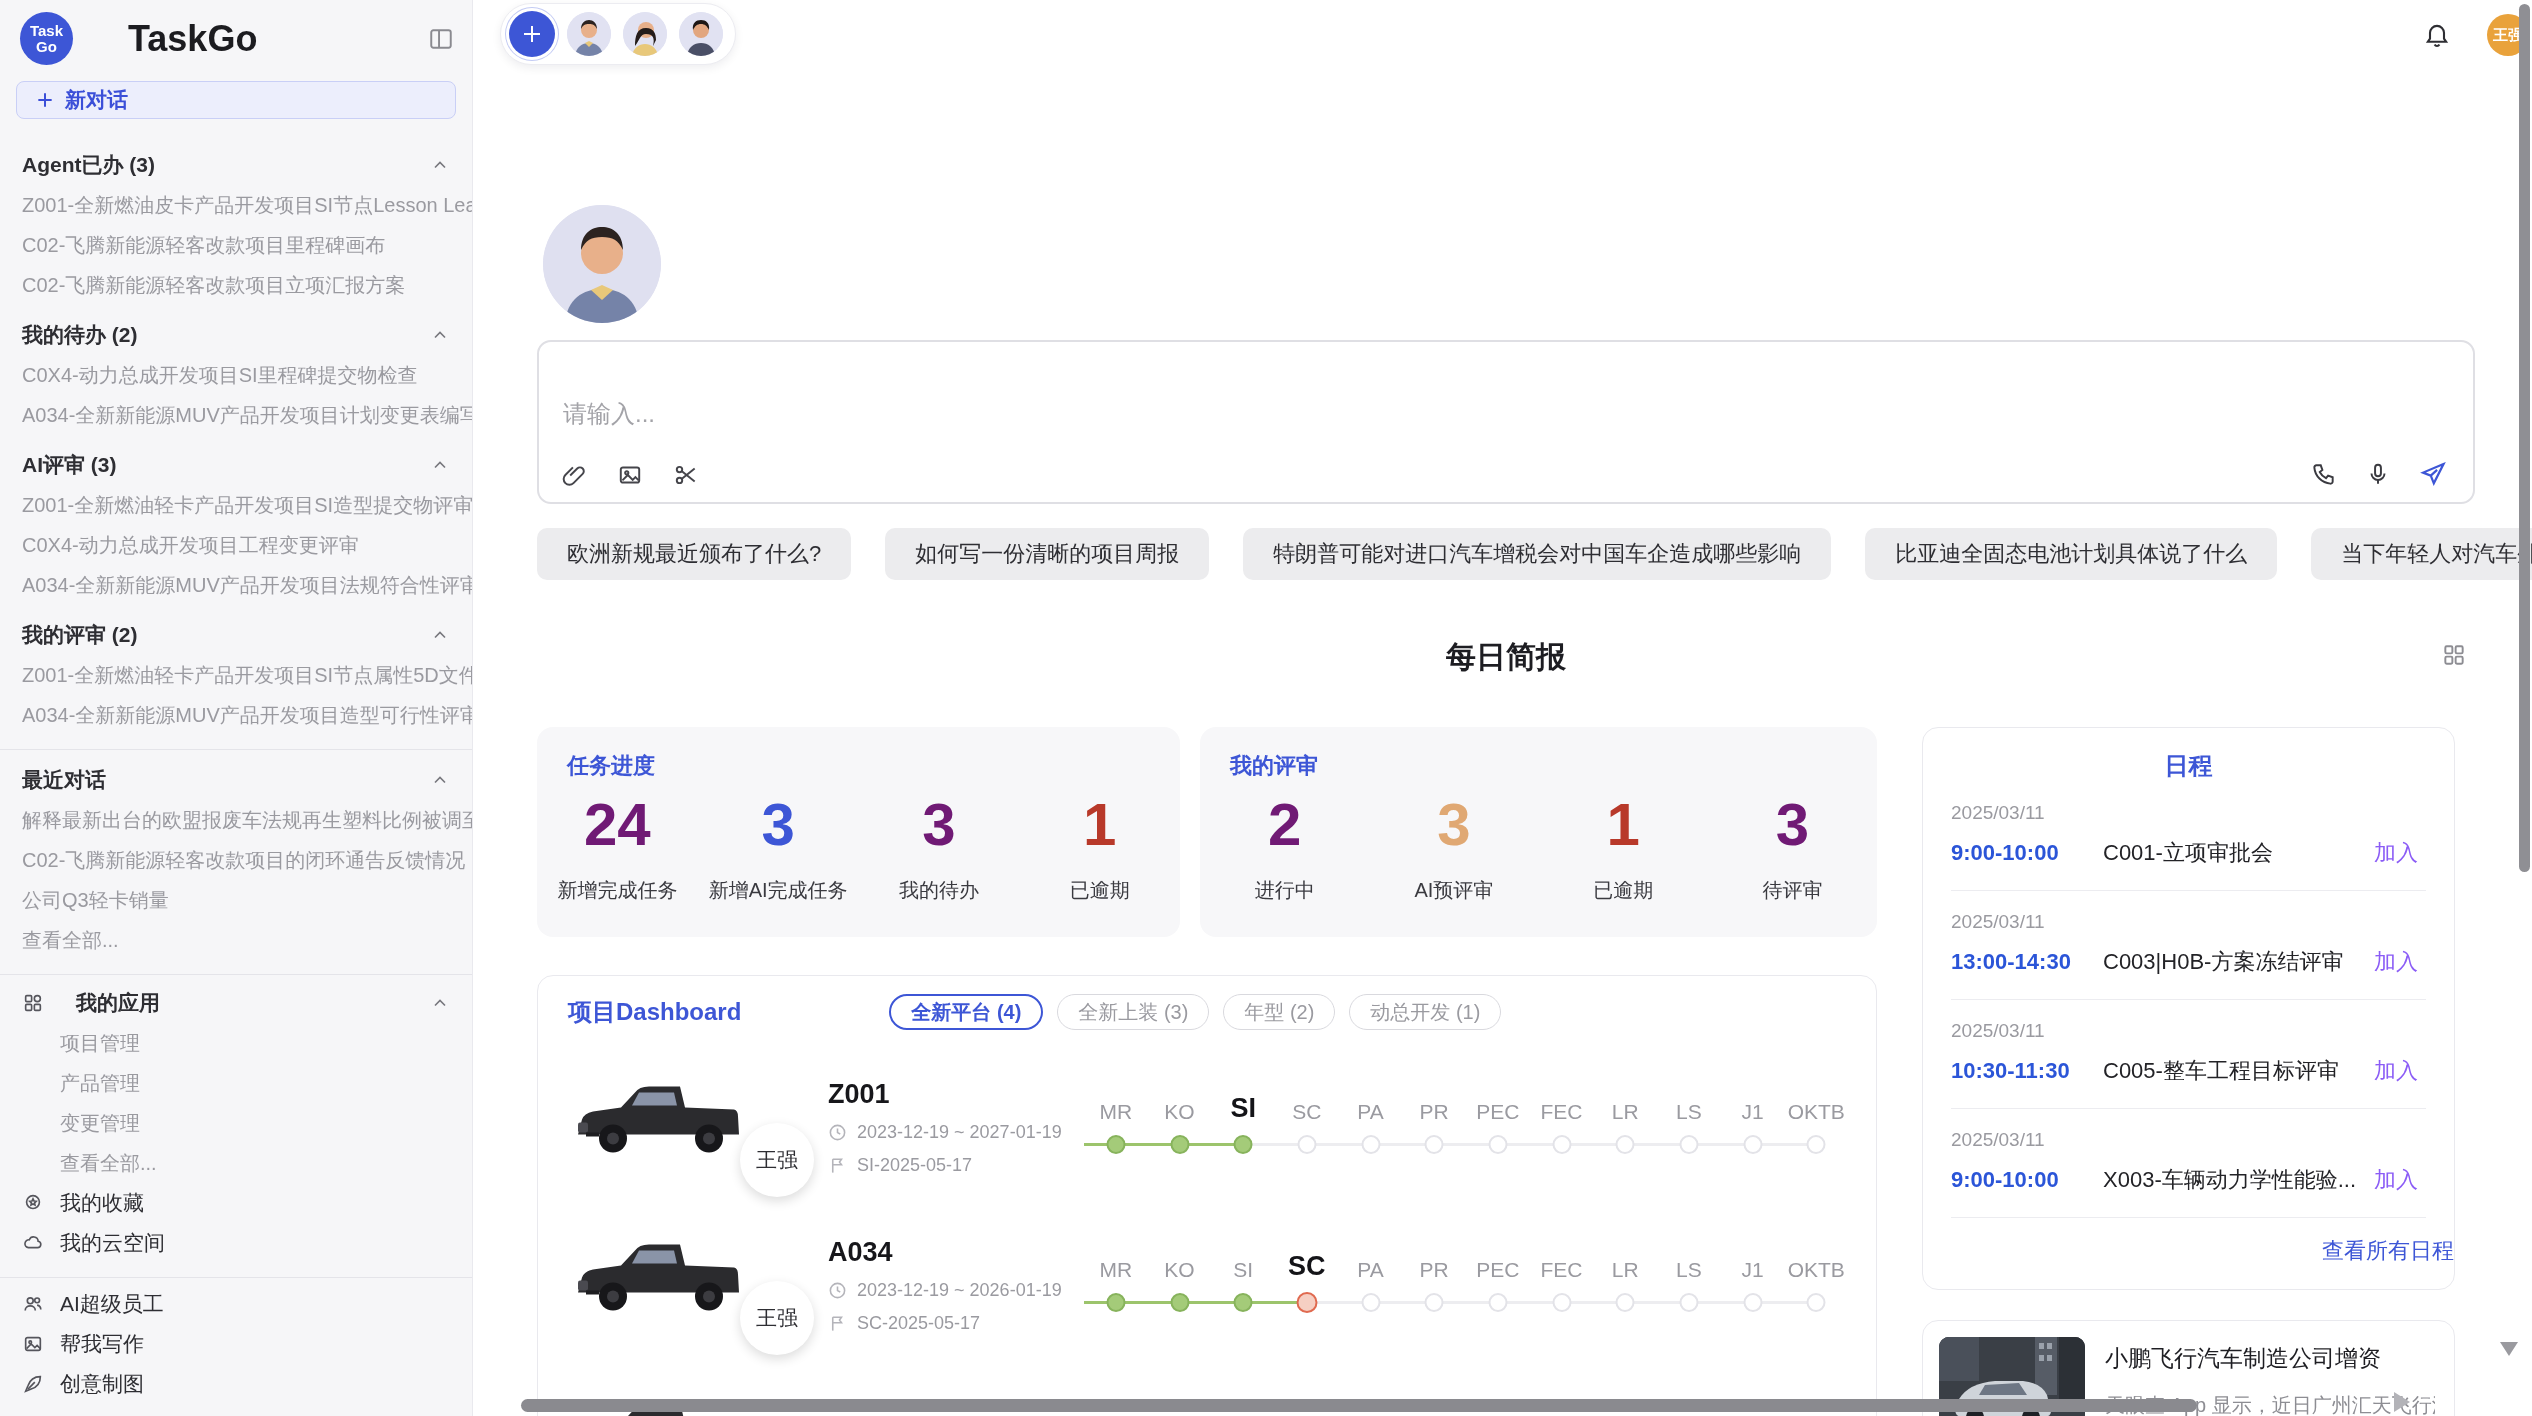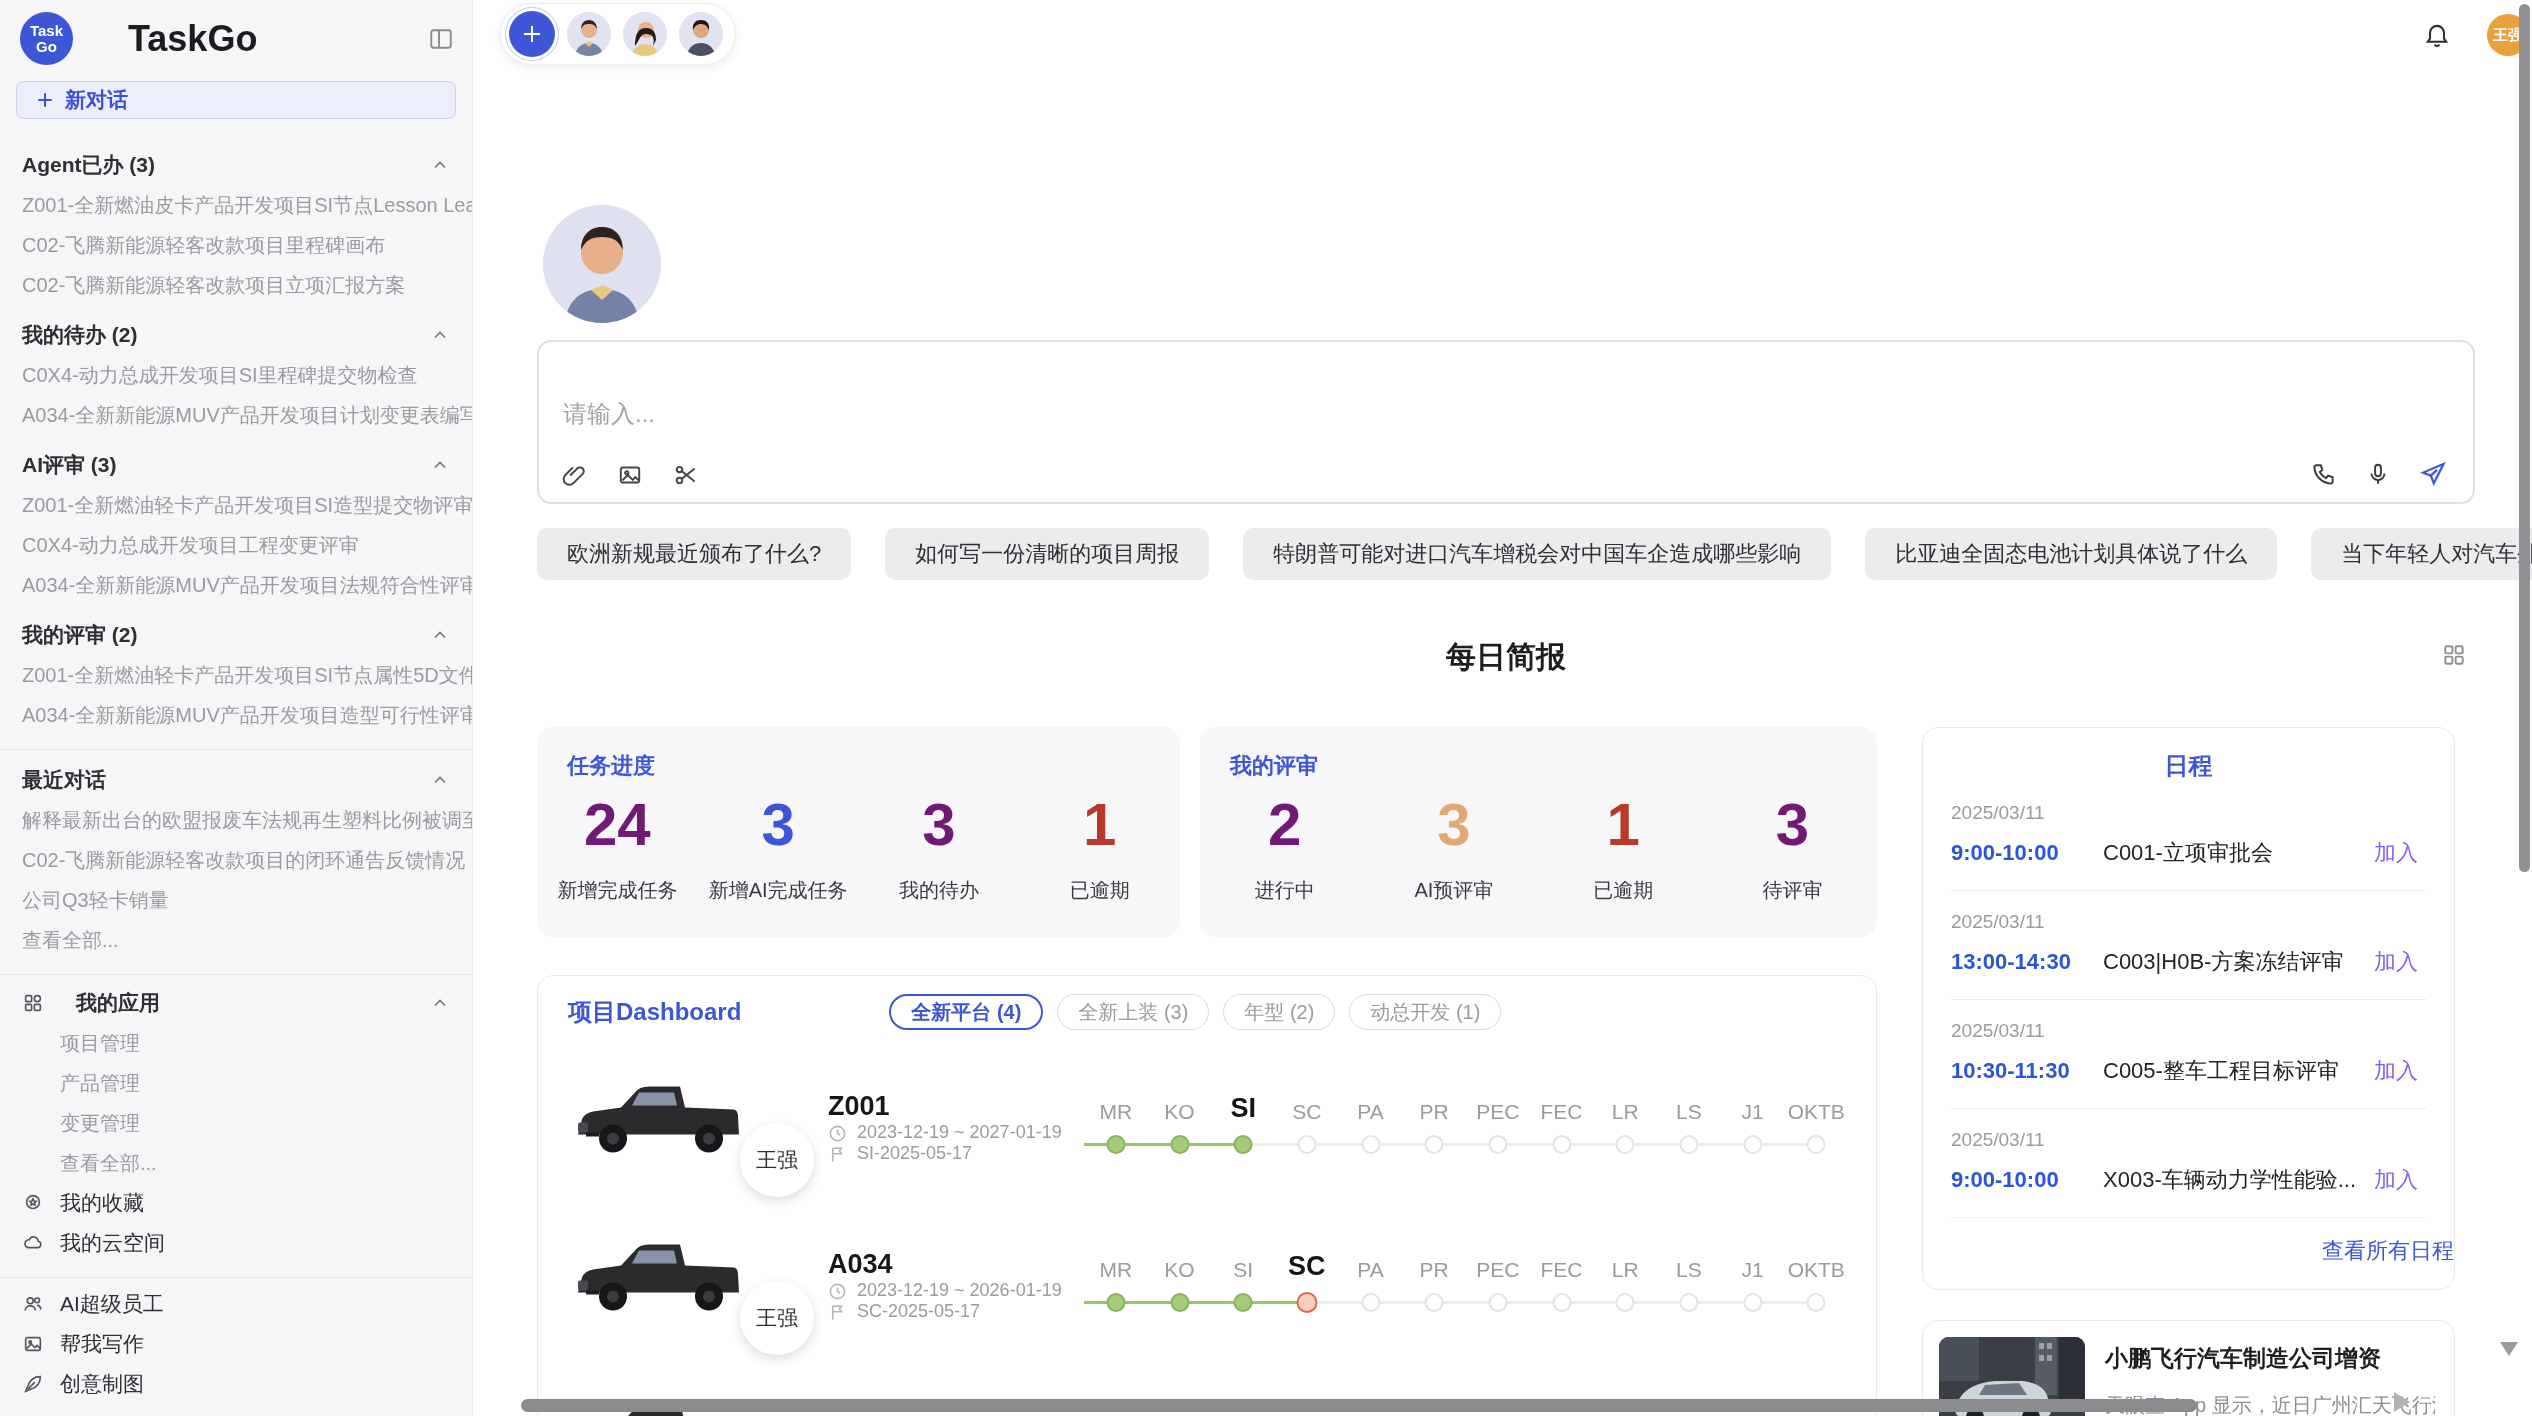--- a/index.html
+++ b/index.html
@@ -74,21 +74,21 @@
   .dash-title { font-size:24px; font-weight:600; color:#3d56d6; }
   .f-chips { display:flex; gap:14px; margin-left:148px; }
   .fchip { height:36px; line-height:34px; padding:0 20px; border:1px solid #d9d9de; border-radius:18px; font-size:20px; color:#9a9aa0; background:#fff; cursor:pointer; white-space:nowrap; }
   .fchip.active { border:2px solid #3d56d6; color:#3d56d6; line-height:32px; font-weight:600; }
 
   .proj-row { display:flex; align-items:center; height:158px; padding:0 28px; }
   .proj-media { position:relative; width:250px; flex:none; }
   .badge { position:absolute; right:2px; bottom:-14px; width:74px; height:74px; border-radius:50%; background:#fff; box-shadow:0 4px 12px rgba(0,0,0,.14); display:flex; align-items:center; justify-content:center; font-size:21px; color:#2e2e33; }
   .proj-info { width:262px; flex:none; padding-left:12px; }
   .p-code { font-size:27px; font-weight:700; color:#17171b; }
-  .p-line { display:flex; align-items:flex-end; gap:10px; color:#9a9aa0; font-size:18px; }
+  .p-line { display:flex; align-items:center; gap:10px; color:#9a9aa0; font-size:18px; margin-top:12px; }
   .p-line .icon { color:#b4b4ba; }
   .proj-track { flex:1; display:flex; margin-left:6px; }
   .st { flex:1; position:relative; }
   .lbl { height:36px; display:flex; align-items:flex-end; justify-content:center; font-size:21px; color:#9a9aa0; }
   .st.current .lbl { font-size:27px; font-weight:700; color:#141418; }
   .dr { position:relative; height:42px; }
   .sl,.sr { position:absolute; top:19px; height:3px; background:#ededf0; }
   .sl { left:0; right:50%; } .sr { left:50%; right:0; }
   .sl.g,.sr.g { background:#9cc46c; }
   .dot { position:absolute; left:50%; top:11px; transform:translateX(-50%); width:19px; height:19px; border-radius:50%; background:#fff; border:2px solid #e3e3e8; z-index:1; }
@@ -102,21 +102,21 @@
   .sch-date { font-size:19px; color:#9a9aa0; }
   .sch-row { display:flex; align-items:center; margin-top:14px; }
   .sch-time { width:152px; font-size:22px; font-weight:700; color:#2b55d8; flex:none; }
   .sch-name { flex:1; font-size:22px; color:#232327; }
   .sch-join { font-size:22px; color:#8b5cf6; padding-right:8px; cursor:pointer; }
   .sch-footer { text-align:right; font-size:22px; color:#3d56d6; padding-top:18px; cursor:pointer; }
 
   
   .news { position:absolute; left:1449px; top:1320px; width:533px; height:150px; background:#fff; border:1px solid #e9e9ee; border-radius:16px; padding:16px; display:flex; gap:20px; }
   .news-img { width:146px; height:100px; border-radius:10px; overflow:hidden; flex:none; background:#3a3f46; }
-  .news-title { font-size:23px; font-weight:700; color:#1e1e23; margin-top:6px; }
+  .news-title { font-size:23px; font-weight:400; color:#1e1e23; margin-top:6px; }
   .news-snippet { font-size:20px; color:#8d8d93; margin-top:18px; white-space:nowrap; overflow:hidden; width:330px; }
 
   
   .vscroll { position:absolute; left:2519px; top:4px; width:11px; height:868px; background:#8f8f94; border-radius:6px; }
   .hscroll { position:absolute; left:521px; top:1399px; width:1676px; height:13px; background:#8a8a8f; border-radius:7px; }
   .tri-right { position:absolute; left:2394px; top:1392px; width:0; height:0; border-left:16px solid #b3b3b8; border-top:10px solid transparent; border-bottom:10px solid transparent; }
   .tri-down { position:absolute; left:2500px; top:1342px; width:0; height:0; border-top:14px solid #9a9a9f; border-left:9px solid transparent; border-right:9px solid transparent; }
 </style>
 </head>
 <body>

